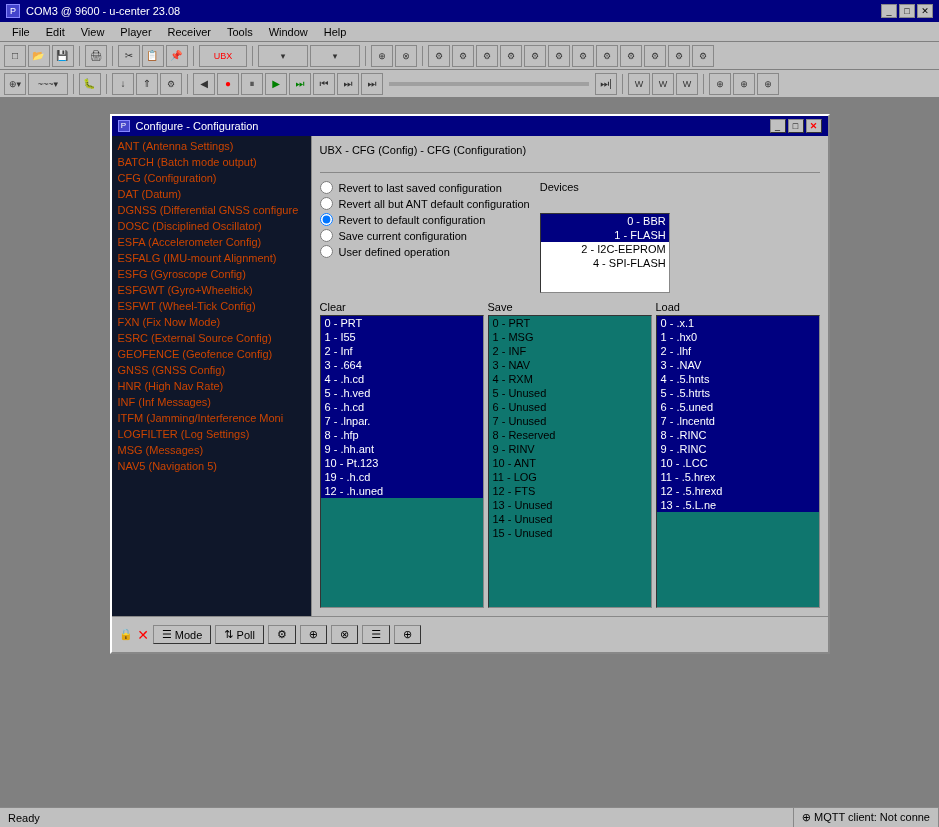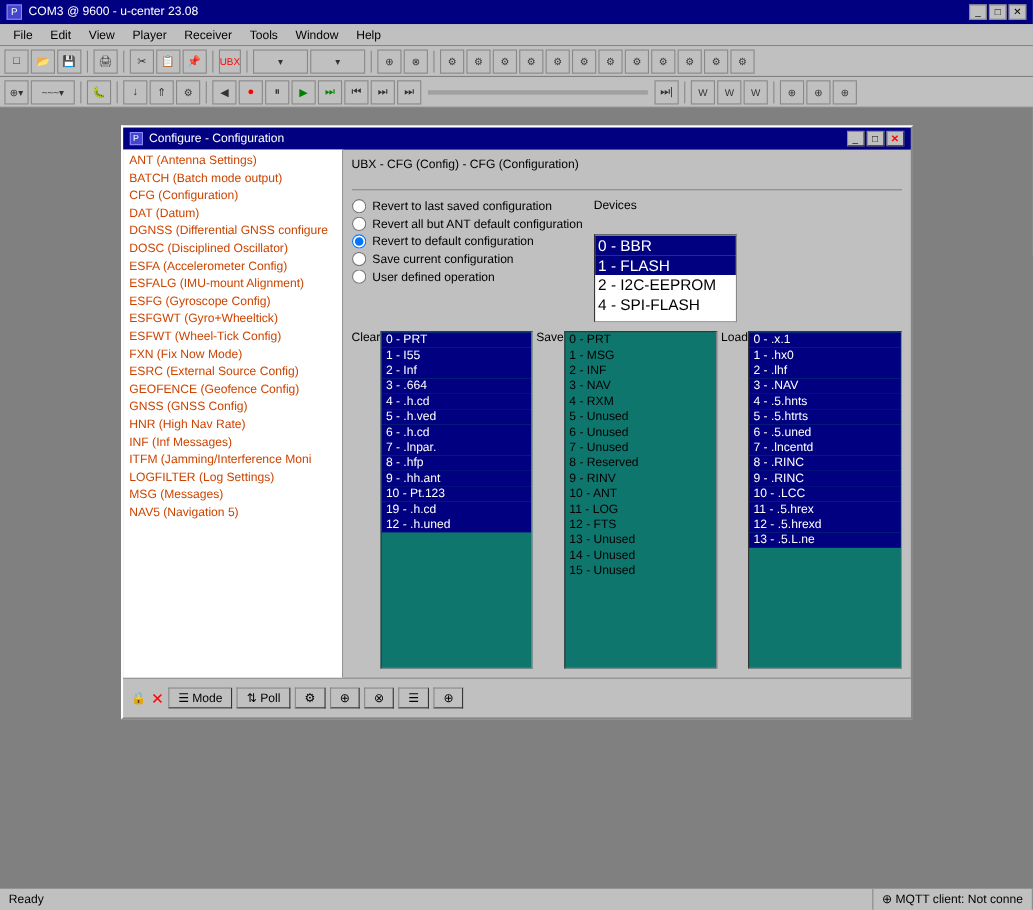--- a/index.html
+++ b/index.html
@@ -153,21 +153,21 @@
     .dialog-body {
       display: flex;
       height: 480px;
     }
 
     
     .left-panel {
       width: 200px;
       border-right: 1px solid #888;
       overflow-y: auto;
-      background: #ffffff;
+      background: #0f172a;
       padding: 2px;
     }
     .left-panel-item {
       padding: 2px 4px;
       cursor: pointer;
       color: #cc4400;
       font-size: 11px;
       white-space: nowrap;
       overflow: hidden;
     }
@@ -205,39 +205,40 @@
     }
     .devices-list {
       width: 130px;
       height: 80px;
       background: white;
       border: 1px inset #888;
       overflow-y: auto;
     }
     .device-item {
       padding: 1px 3px;
-      font-size: 14px;
-      cursor: pointer;
+      font-size: 11px;
+      cursor: pointer;
+      text-align: right;
     }
     .device-item.selected {
       background: #000080;
       color: white;
     }
 
     .lower-section {
       display: flex;
       gap: 4px;
       margin-top: 8px;
       flex: 1;
     }
 
     .list-section {
       flex: 1;
       display: flex;
-      flex-direction: row;
+      flex-direction: column;
     }
     .list-label {
       font-size: 11px;
       margin-bottom: 2px;
     }
     .list-box {
       flex: 1;
       background: #0f766e;
       border: 1px inset #888;
       overflow-y: auto;
@@ -364,21 +365,21 @@
     <button class="tb-btn">□</button>
     <button class="tb-btn">📂</button>
     <button class="tb-btn">💾</button>
     <div class="tb-sep"></div>
     <button class="tb-btn">🖨</button>
     <div class="tb-sep"></div>
     <button class="tb-btn">✂</button>
     <button class="tb-btn">📋</button>
     <button class="tb-btn">📌</button>
     <div class="tb-sep"></div>
-    <button class="tb-btn" style="width:20px;font-size:9px;color:red;">UBX</button>
+    <button class="tb-btn" style="width:48px;font-size:9px;color:red;">UBX</button>
     <div class="tb-sep"></div>
     <button class="tb-btn" style="width:50px;font-size:9px;">▾</button>
     <button class="tb-btn" style="width:50px;font-size:9px;">▾</button>
     <div class="tb-sep"></div>
     <button class="tb-btn" style="font-size:9px;">⊕</button>
     <button class="tb-btn" style="font-size:9px;">⊗</button>
     <div class="tb-sep"></div>
     <button class="tb-btn" style="font-size:9px;">⚙</button>
     <button class="tb-btn" style="font-size:9px;">⚙</button>
     <button class="tb-btn" style="font-size:9px;">⚙</button>

